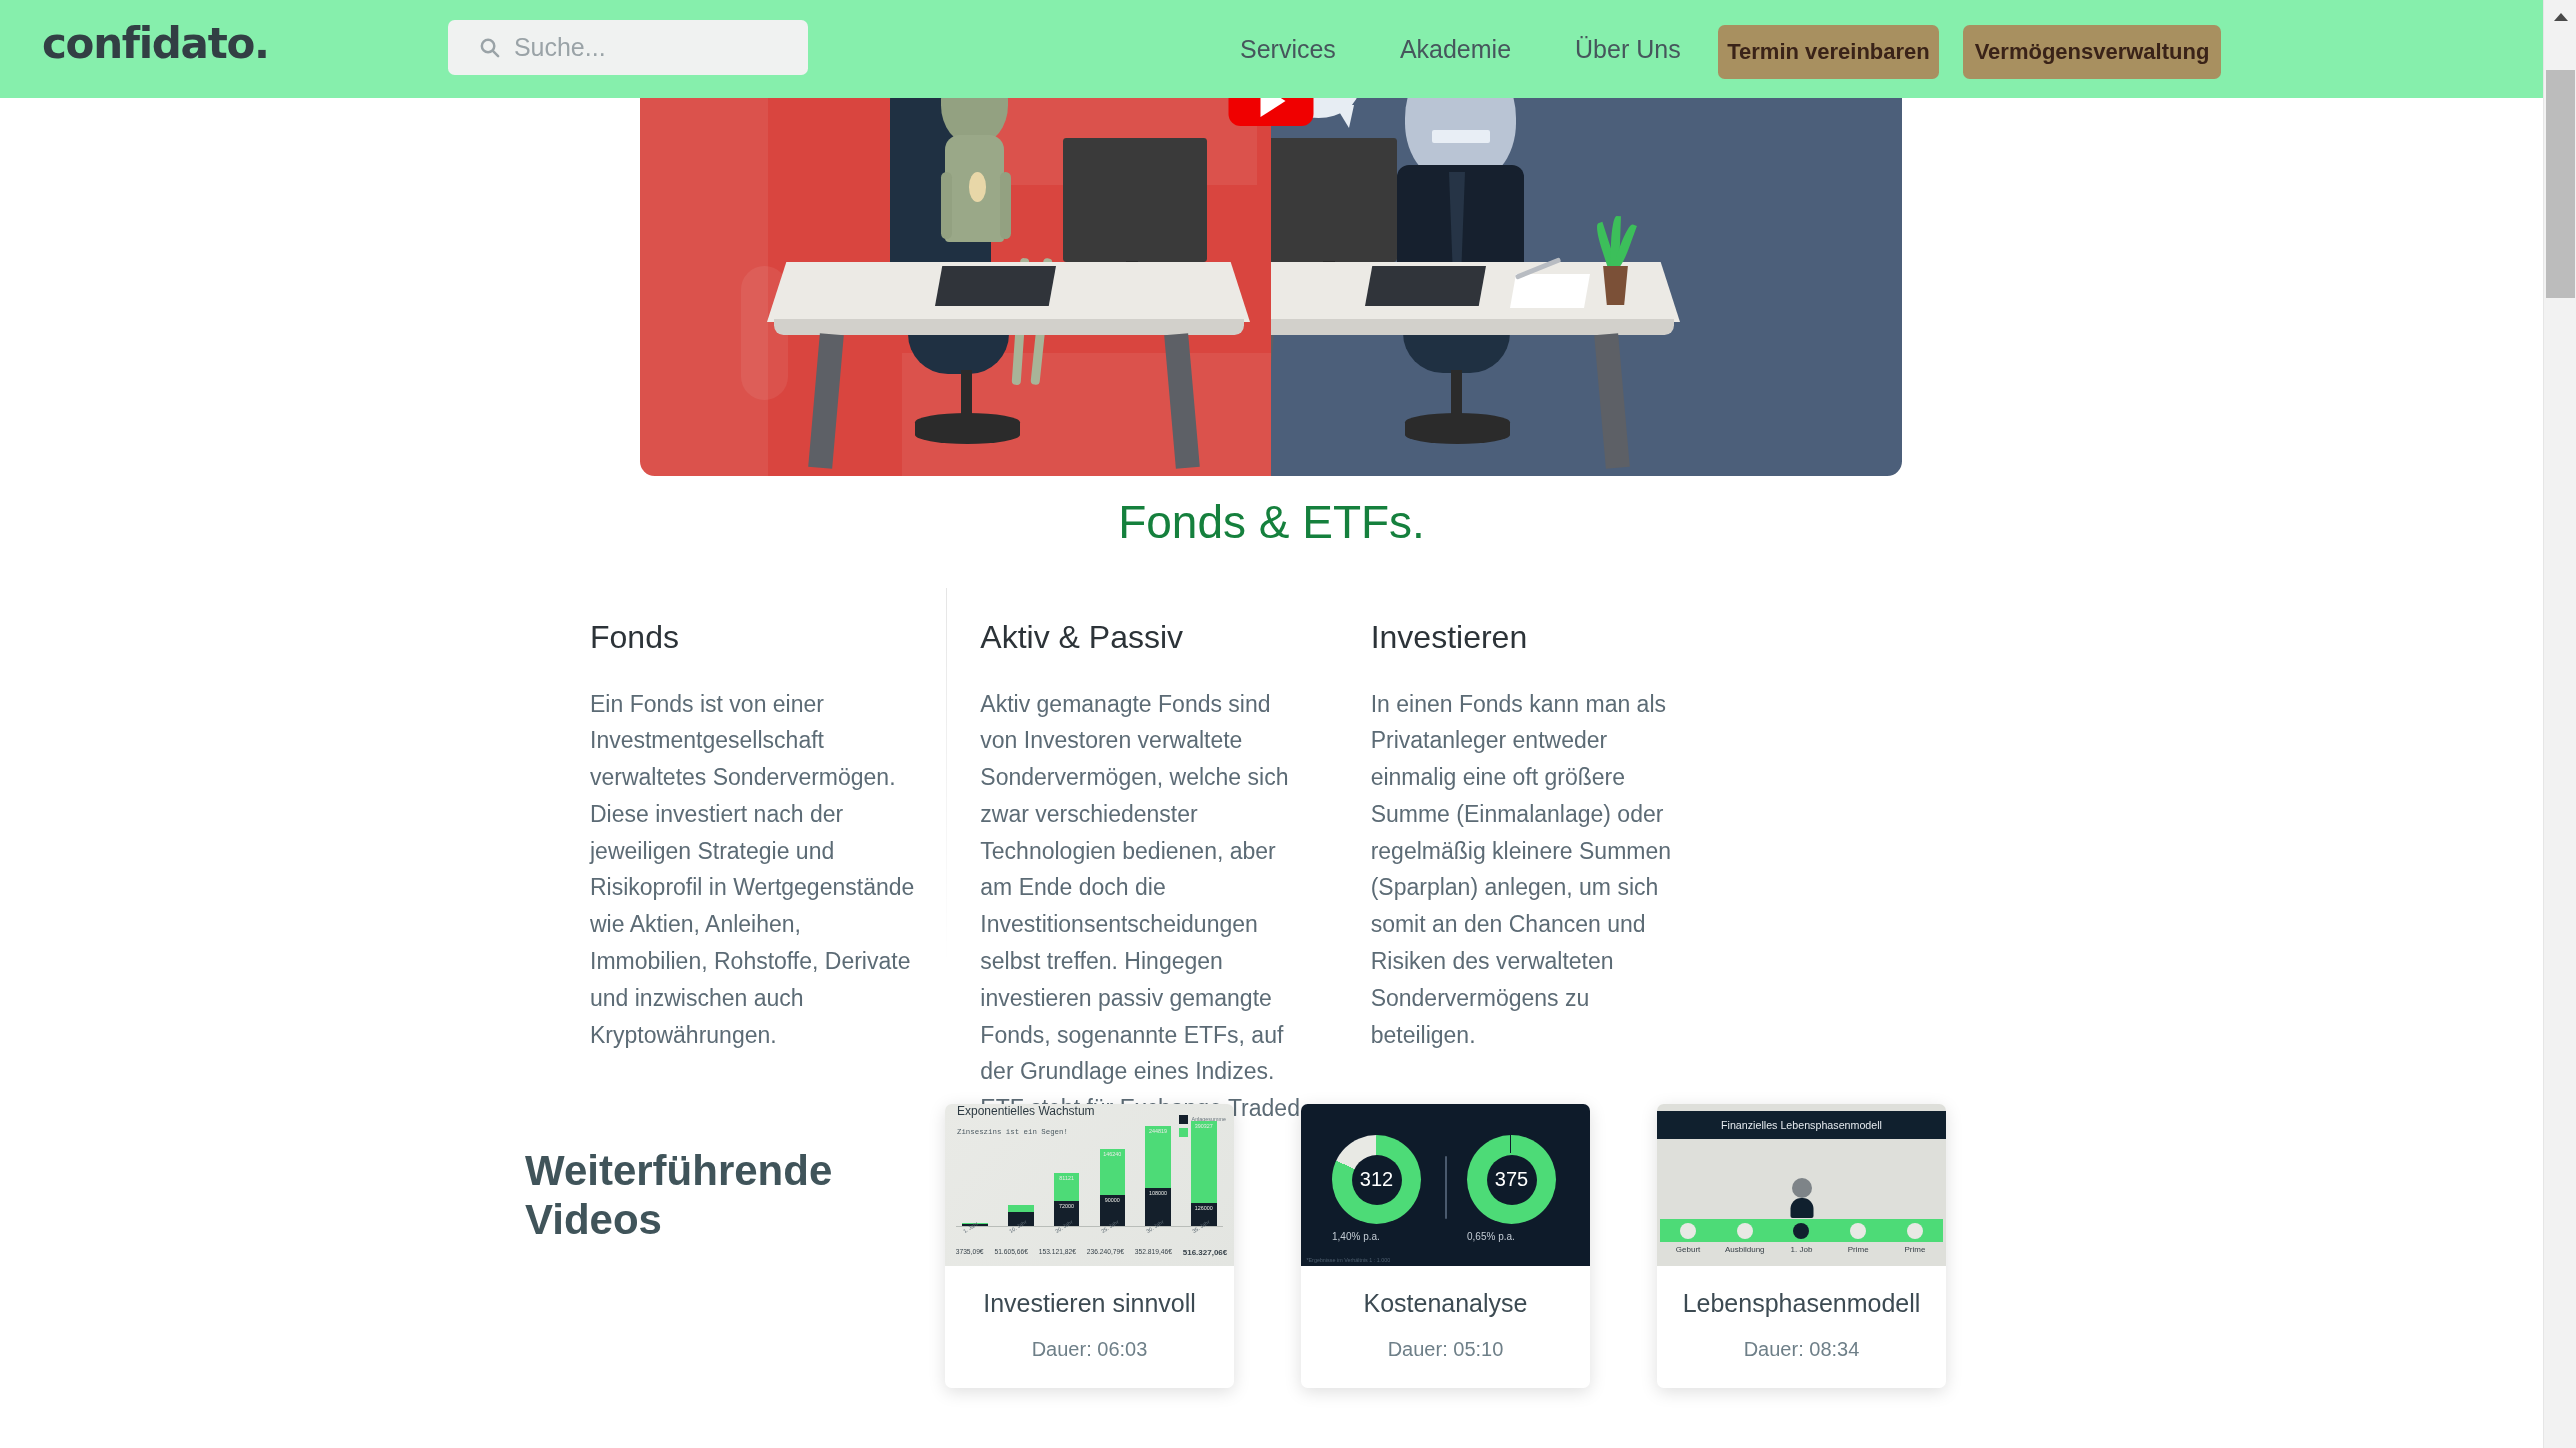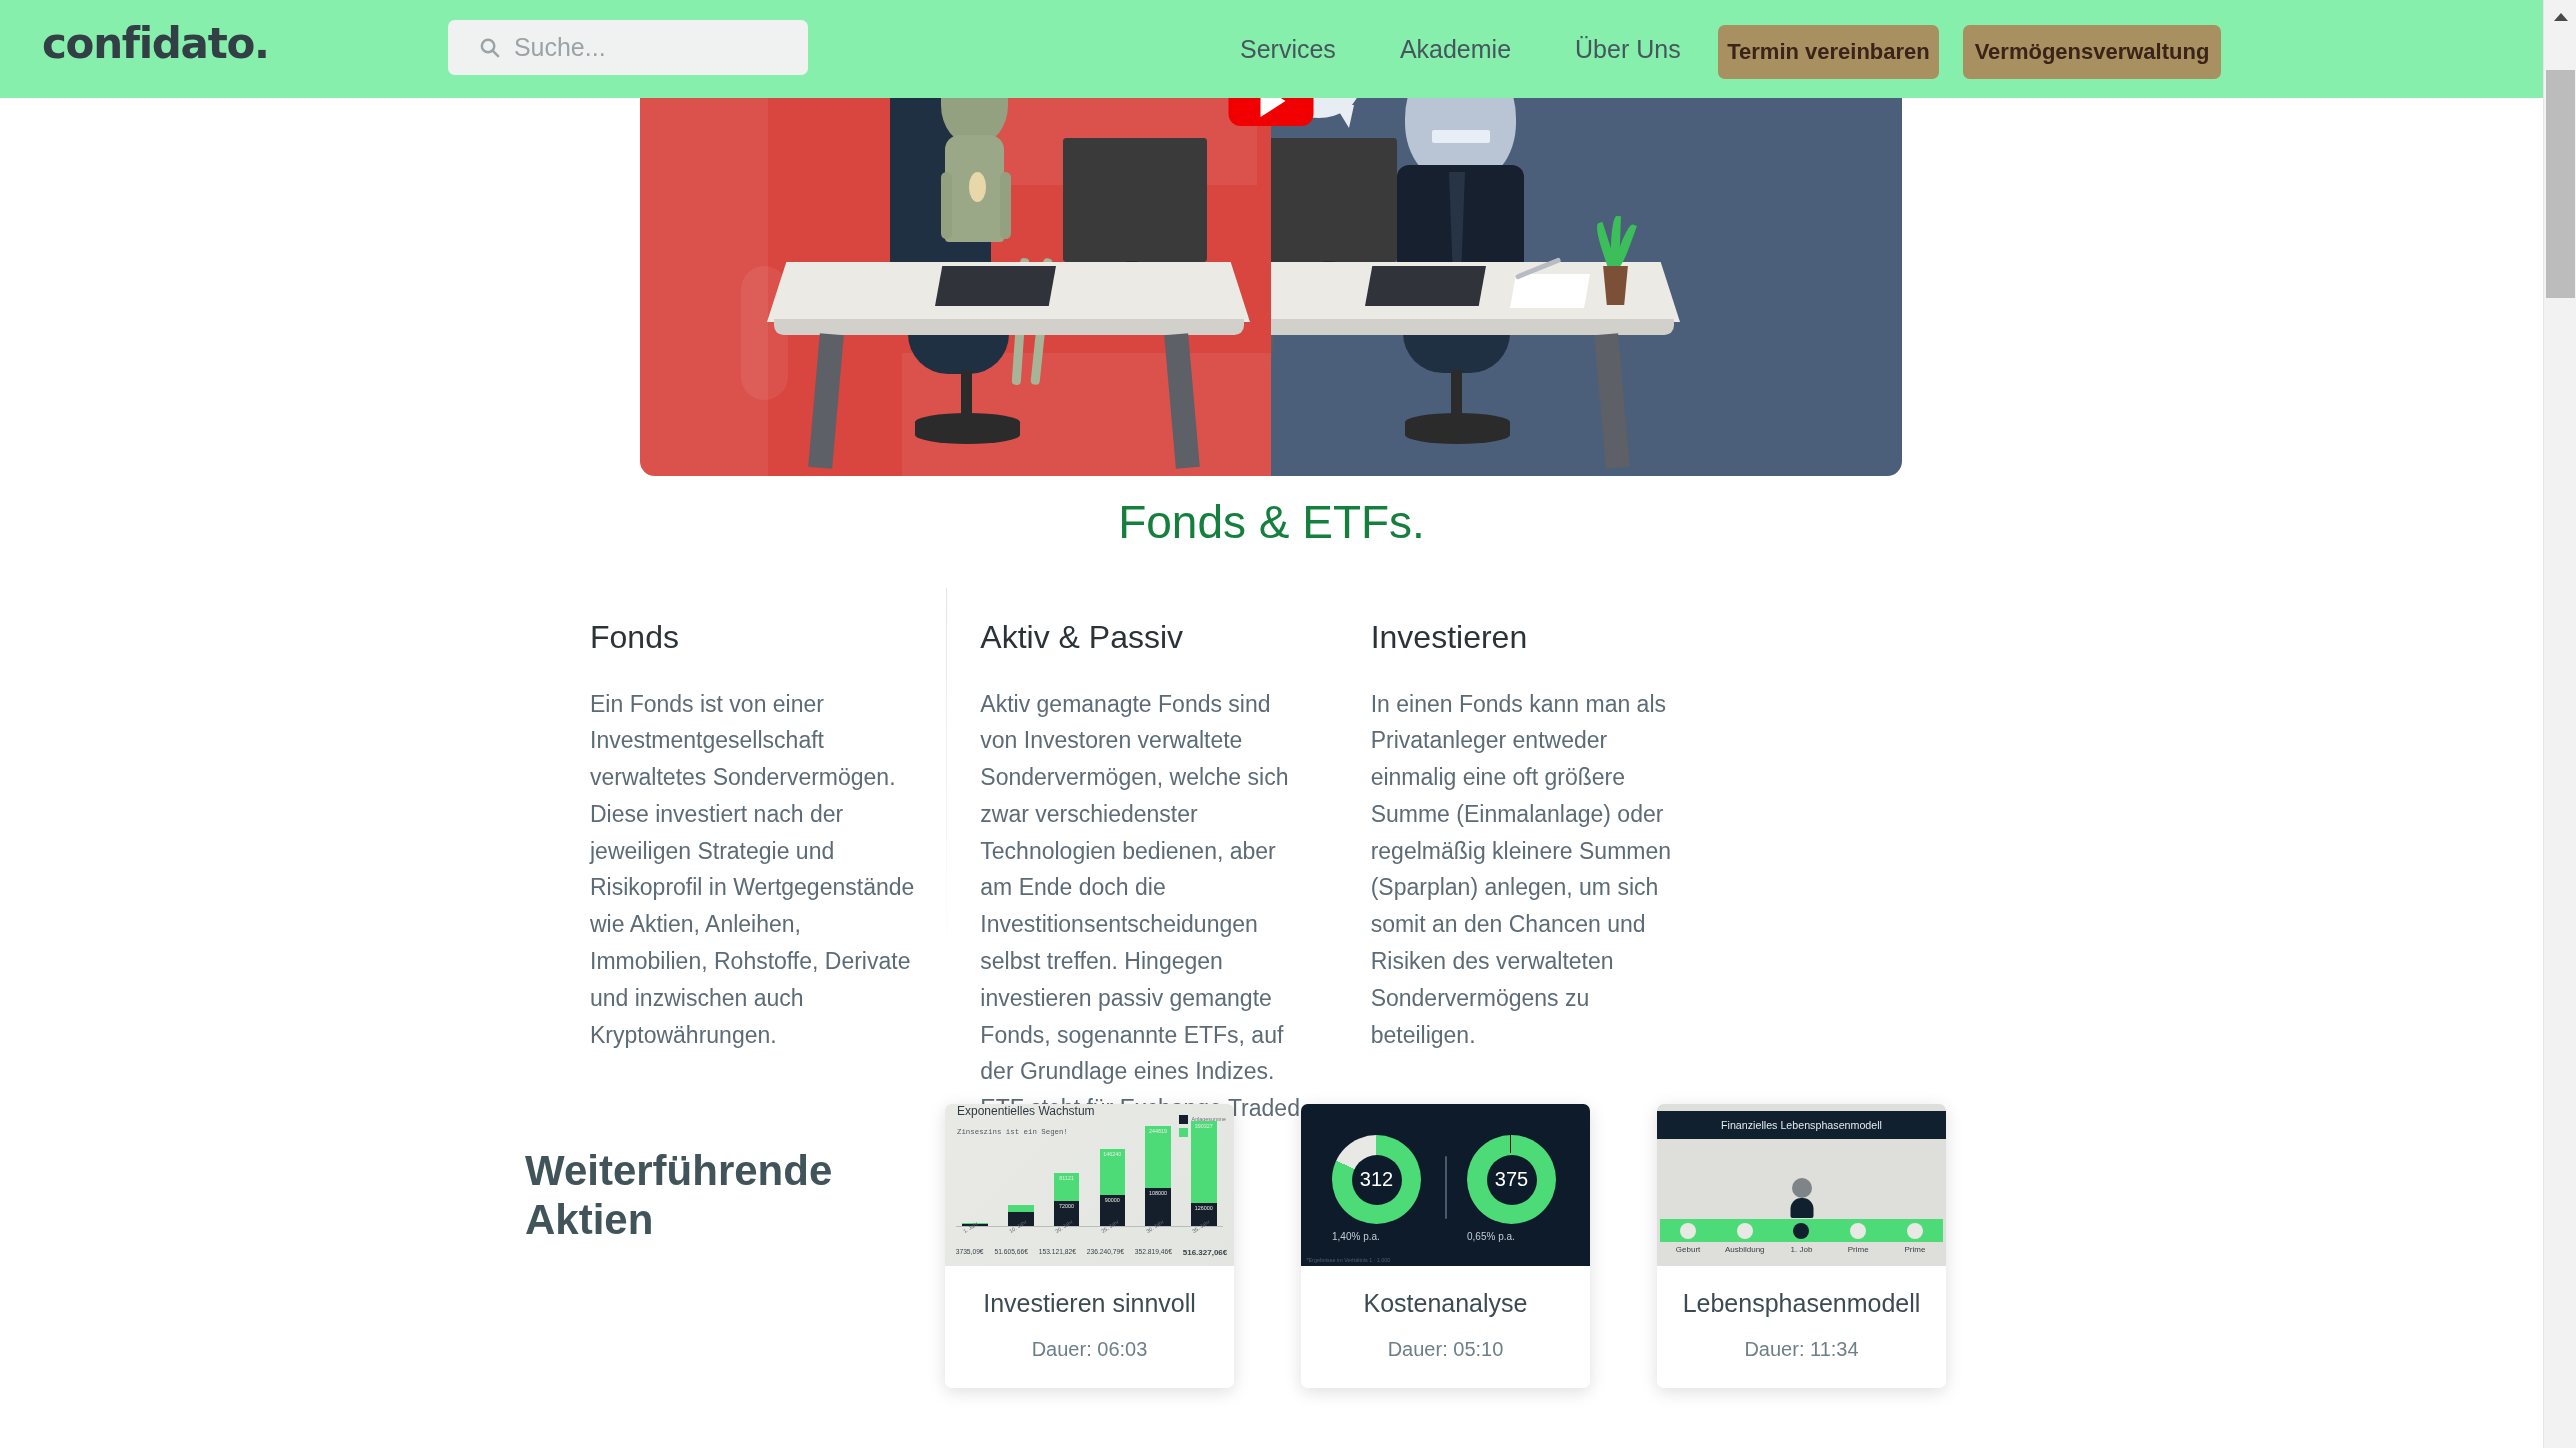--- a/index.html
+++ b/index.html
@@ -354,21 +354,21 @@
   <div class="col">
     <div class="col-title">Aktiv &amp; Passiv</div>
     <div class="col-text">Aktiv gemanagte Fonds sind von Investoren verwaltete Sondervermögen, welche sich zwar verschiedenster Technologien bedienen, aber am Ende doch die Investitionsentscheidungen selbst treffen. Hingegen investieren passiv gemangte Fonds, sogenannte ETFs, auf der Grundlage eines Indizes. ETF steht für Exchange Traded Funds.</div>
   </div>
   <div class="col">
     <div class="col-title">Investieren</div>
     <div class="col-text">In einen Fonds kann man als Privatanleger entweder einmalig eine oft größere Summe (Einmalanlage) oder regelmäßig kleinere Summen (Sparplan) anlegen, um sich somit an den Chancen und Risiken des verwalteten Sondervermögens zu beteiligen.</div>
   </div>
 </div>
 
-<h2 class="videos-heading">Weiterführende Aktien</h2>
+<h2 class="videos-heading">Weiterführende Videos</h2>
 
 <div class="cards">
 
   <div class="card">
     <div class="card-thumb t1">
       <div class="t1-title">Exponentielles Wachstum</div>
       <div class="t1-sub">Zinseszins ist ein Segen!</div>
       <div class="t1-leg">
         <div>
             <i style="background:#141f2b"></i>
@@ -482,21 +482,21 @@
       <div class="t3-labels">
         <span>Geburt</span>
         <span>Ausbildung</span>
         <span>1. Job</span>
         <span>Prime</span>
         <span>Prime</span>
       </div>
     </div>
     <div class="card-body">
       <div class="card-title">Lebensphasenmodell</div>
-      <div class="card-duration">Dauer: 11:34</div>
+      <div class="card-duration">Dauer: 08:34</div>
     </div>
   </div>
 </div>
 
 <div class="scrollbar">
   <div class="sb-up">
       <i></i>
     </div>
   <div class="sb-thumb"></div>
 </div>

